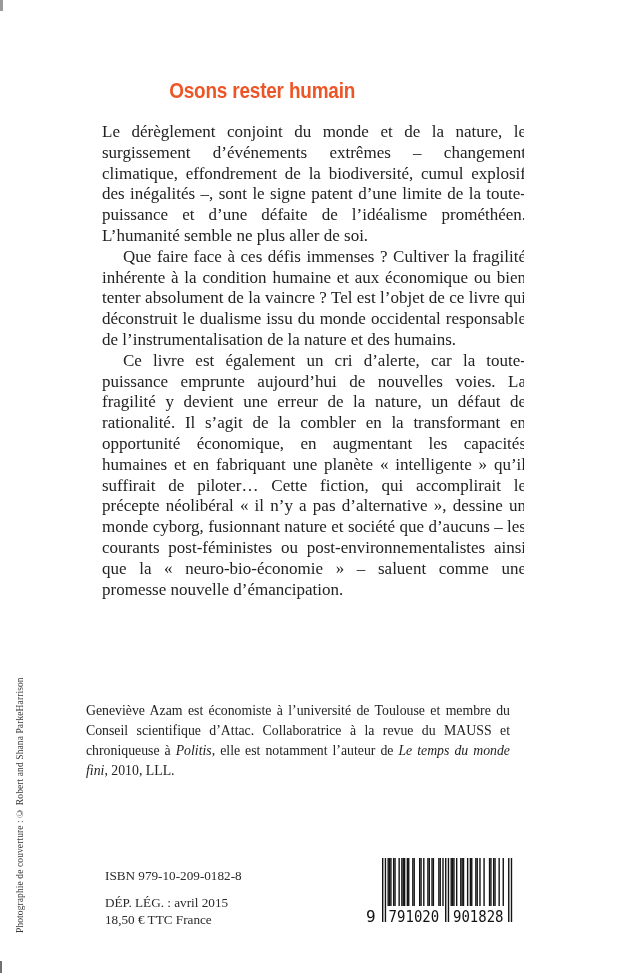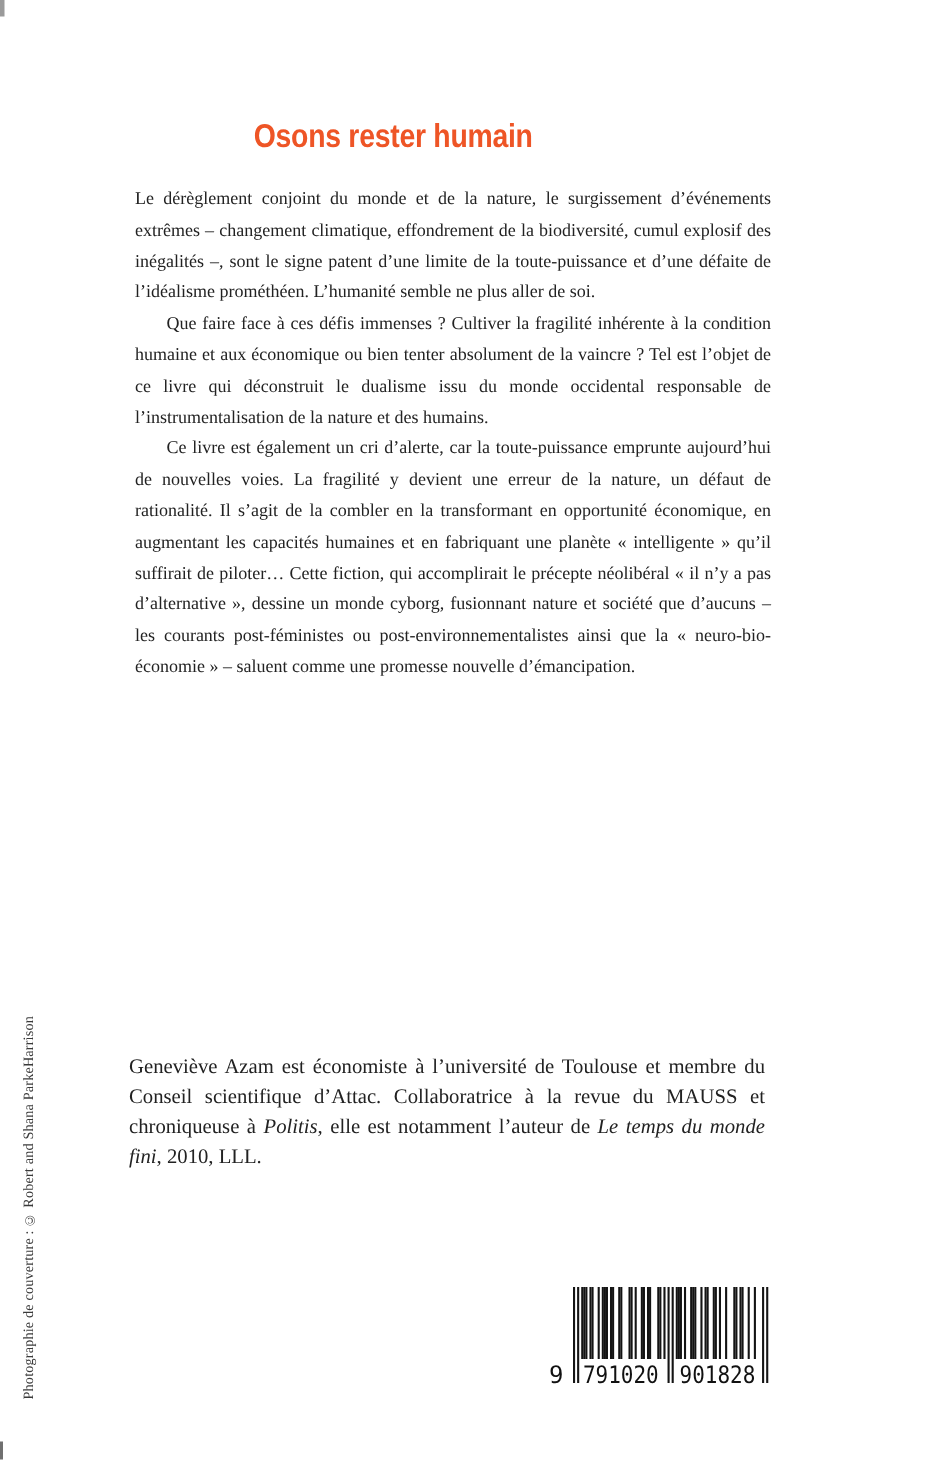--- a/index.html
+++ b/index.html
@@ -28,23 +28,23 @@
   .title .squeeze {
     display: inline-block;
     transform: scaleX(0.86);
     transform-origin: center;
     letter-spacing: -0.2px;
   }
   
   .body-block {
     position: absolute;
     top: 122px;
-    left: 90px;
+    left: 102px;
     width: 424px;
-    font-size: 12px;
+    font-size: 17px;
     line-height: 20.8px;
     text-align: justify;
     hyphens: auto;
   }
   .para + .para { text-indent: 21px; }
   .closing { margin-top: 22px; text-indent: 21px; }
   .closing i { font-style: italic; }
   
   .bio {
     position: absolute;
@@ -104,20 +104,25 @@
   <div class="title" style="color: rgb(238, 85, 38);"><span class="squeeze">Osons rester humain</span></div>
 
   <div class="body-block">
     <p class="para">Le dérèglement conjoint du monde et de la nature, le surgissement d’événements extrêmes – changement climatique, effondrement de la biodiversité, cumul explosif des inégalités –, sont le signe patent d’une limite de la toute-puissance et d’une défaite de l’idéalisme prométhéen. L’humanité semble ne plus aller de soi.</p>
     <p class="para">Que faire face à ces défis immenses ? Cultiver la fragilité inhérente à la condition humaine et aux économique ou bien tenter absolument de la vaincre ? Tel est l’objet de ce livre qui déconstruit le dualisme issu du monde occidental responsable de l’instrumentalisation de la nature et des humains.</p>
     <p class="para">Ce livre est également un cri d’alerte, car la toute-puissance emprunte aujourd’hui de nouvelles voies. La fragilité y devient une erreur de la nature, un défaut de rationalité. Il s’agit de la combler en la transformant en opportunité économique, en augmentant les capacités humaines et en fabriquant une planète « intelligente » qu’il suffirait de piloter… Cette fiction, qui accomplirait le précepte néolibéral « il n’y a pas d’alternative », dessine un monde cyborg, fusionnant nature et société que d’aucuns – les courants post-féministes ou post-environnementalistes ainsi que la « neuro-bio-économie » – saluent comme une promesse nouvelle d’émancipation.</p>
   </div>
 
   <p class="bio"><span>Geneviève Azam est économiste à l’université de Toulouse et membre du Conseil scientifique d’Attac. Collaboratrice à la revue du MAUSS et chroniqueuse à </span><i>Politis</i><span>, elle est notamment l’auteur de </span><i>Le temps du monde fini</i><span>, 2010, LLL.</span></p>
 
+  <div class="imprint">
+    <div class="isbn">ISBN 979-10-209-0182-8</div>
+    <div>DÉP. LÉG. : avril 2015</div>
+    <div>18,50 € TTC France</div>
+  </div>
 
   <div class="barcode-wrap">
     <svg id="barcode" width="152" height="70" viewBox="0 0 152 70">
         <rect x="18.00" y="2" width="1.40" height="64"></rect>
         <rect x="20.74" y="2" width="1.40" height="64"></rect>
         <rect x="23.48" y="2" width="1.40" height="48"></rect>
         <rect x="24.85" y="2" width="1.40" height="48"></rect>
         <rect x="26.22" y="2" width="1.40" height="48"></rect>
         <rect x="28.96" y="2" width="1.40" height="48"></rect>
         <rect x="30.33" y="2" width="1.40" height="48"></rect>

